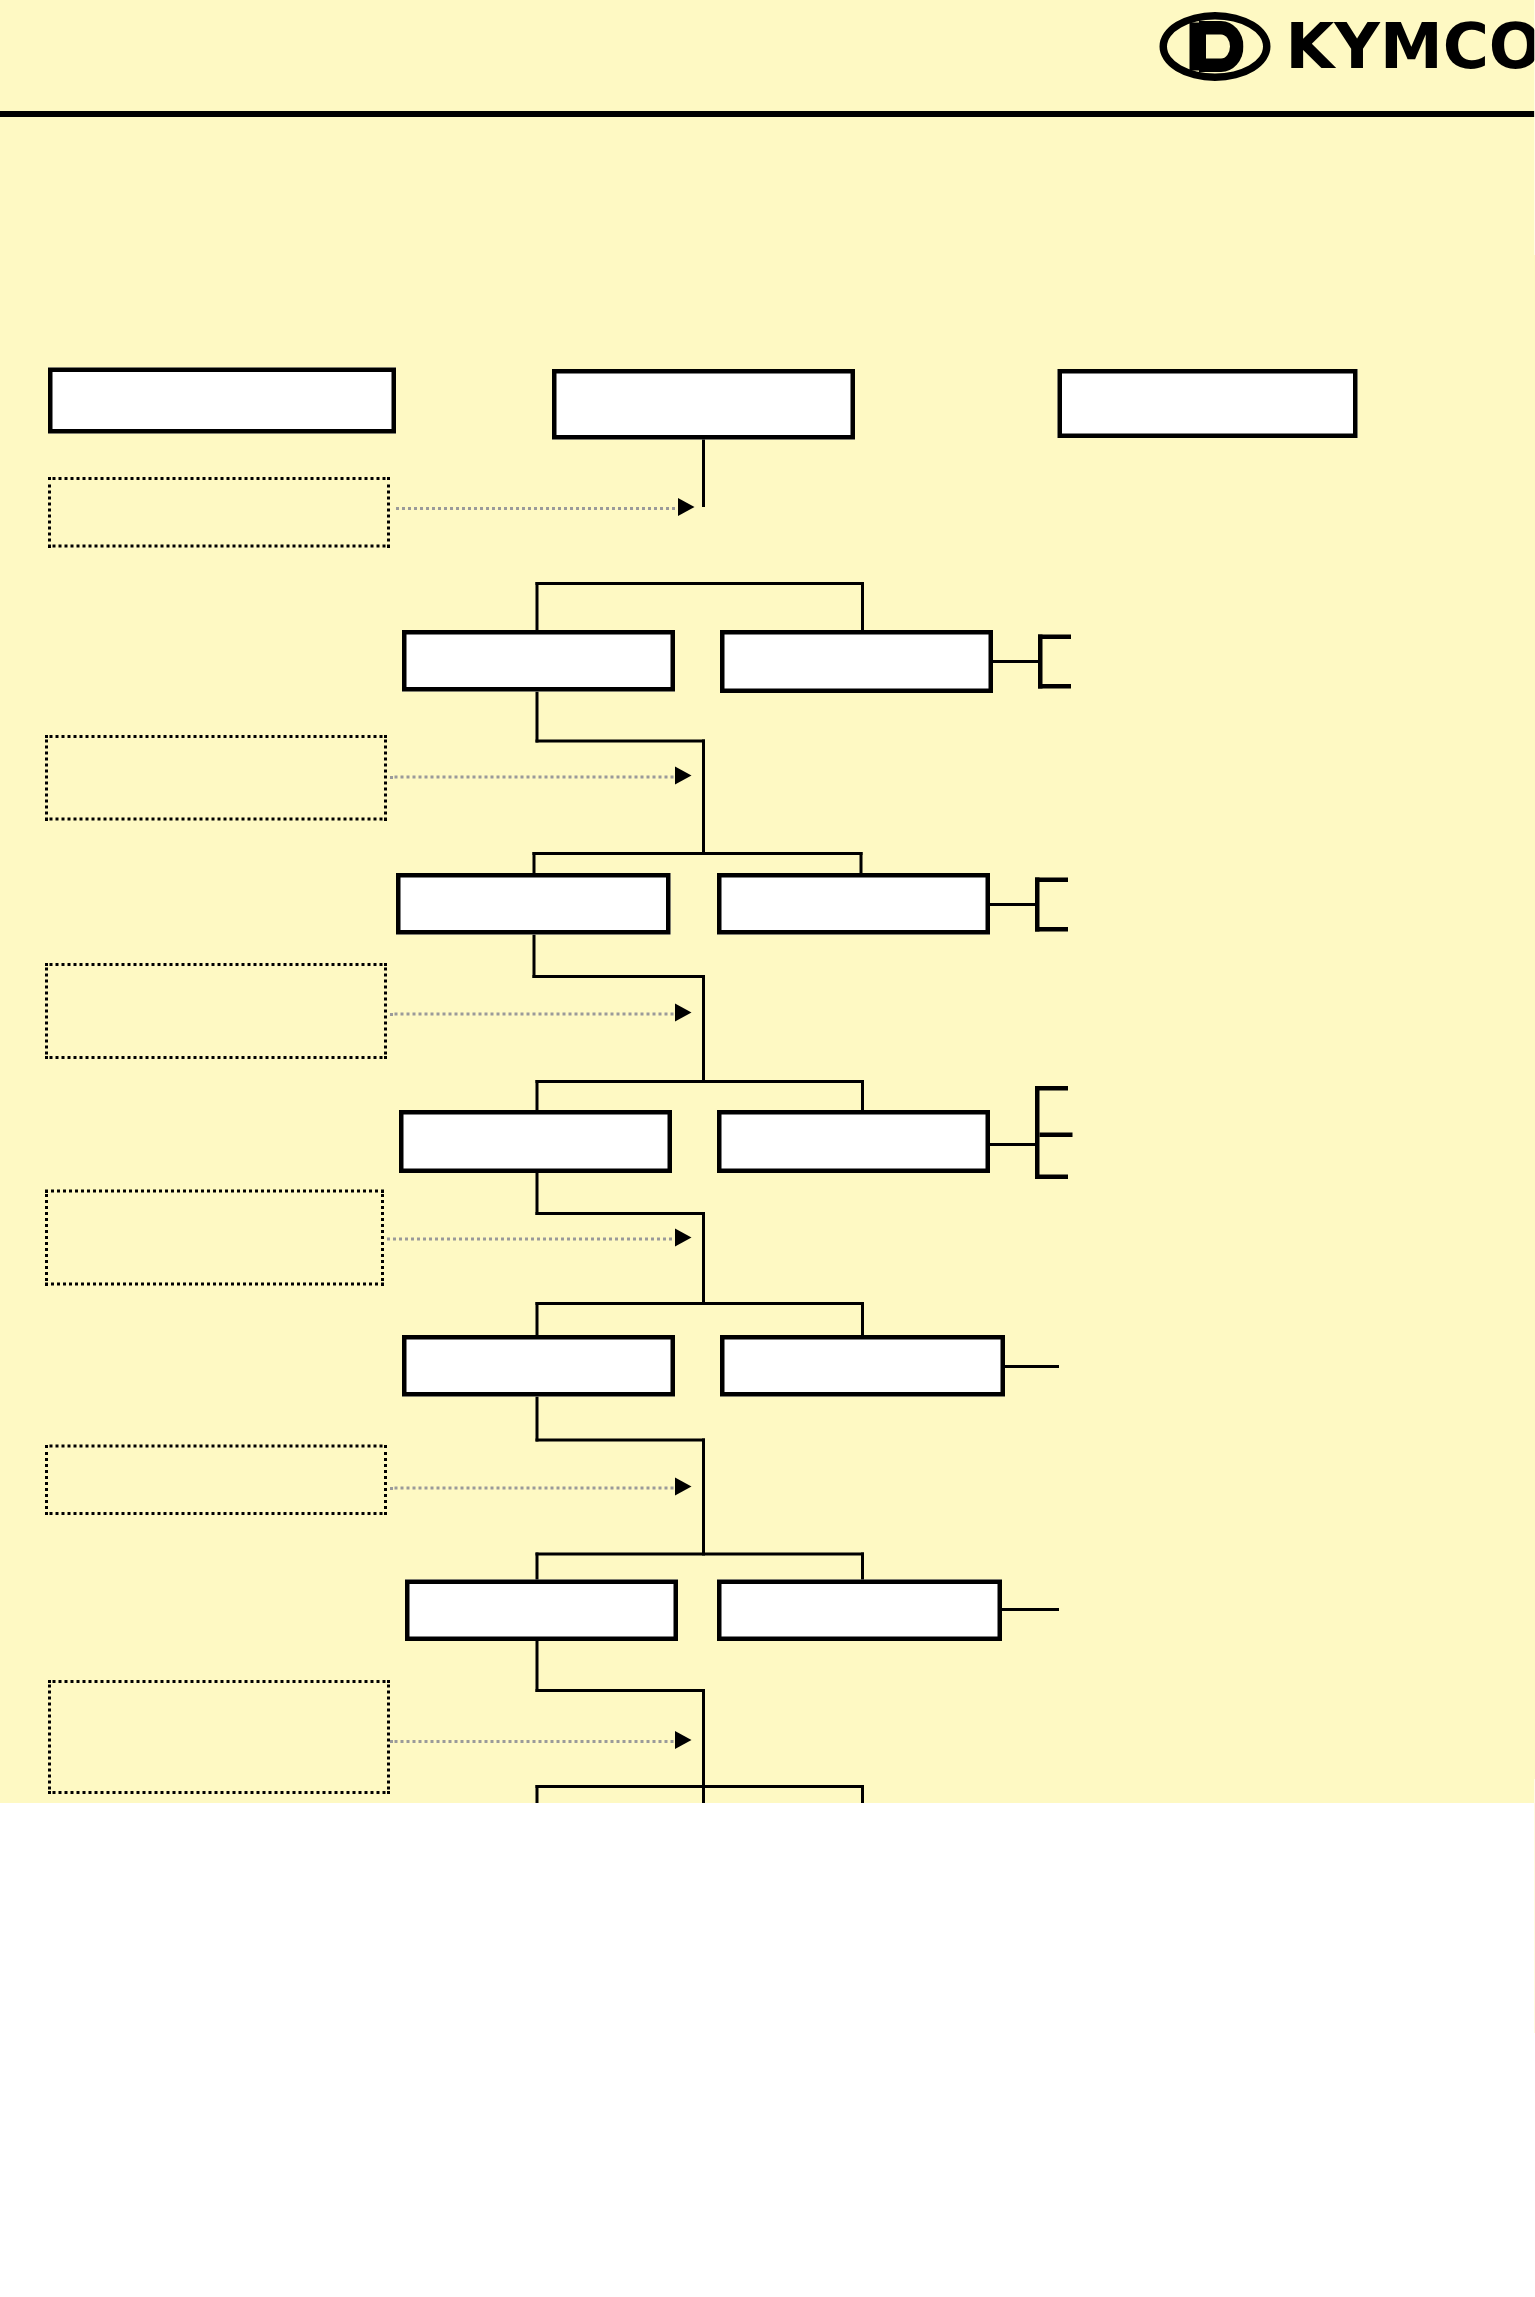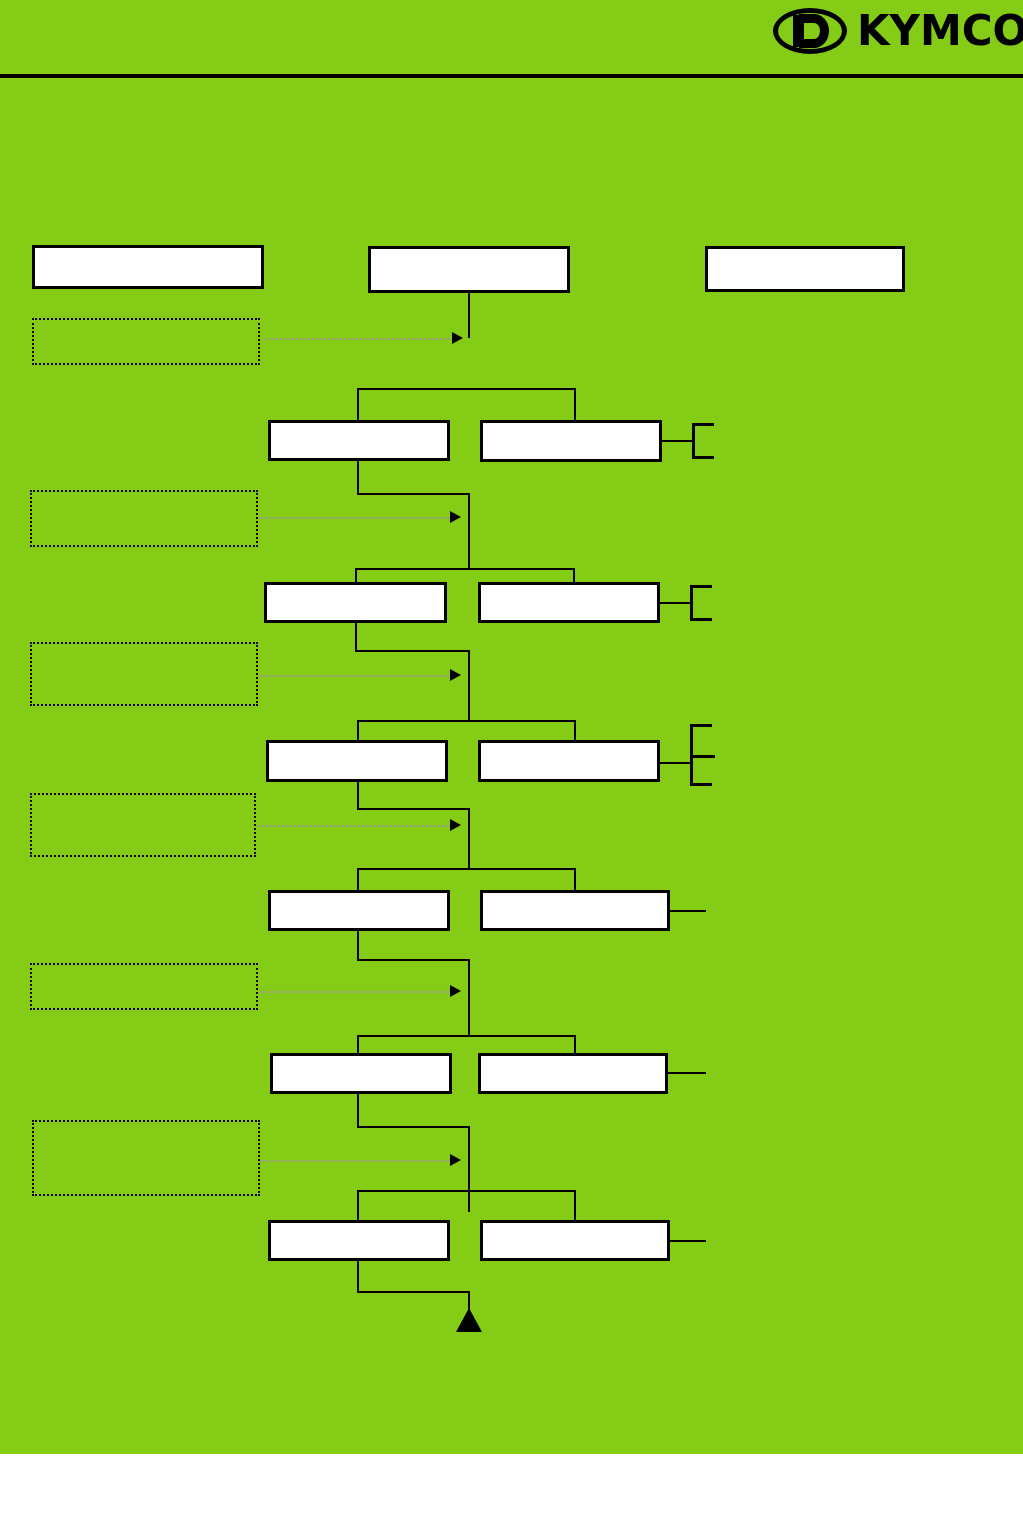--- a/index.html
+++ b/index.html
@@ -7,22 +7,22 @@
     margin: 0;
     padding: 0;
     background: #ffffff;
   }
   body {
     font-family: "Liberation Sans", sans-serif;
   }
   #page {
     position: relative;
     width: 1023px;
-    height: 1454px;
-    background: #84cc16;
+    height: 1202px;
+    background: #fef9c3;
     overflow: hidden;
     text-align: right;
   }
 
   
   .logo-block {
     position: absolute;
     left: 773px;
     top: 4px;
     width: 250px;

